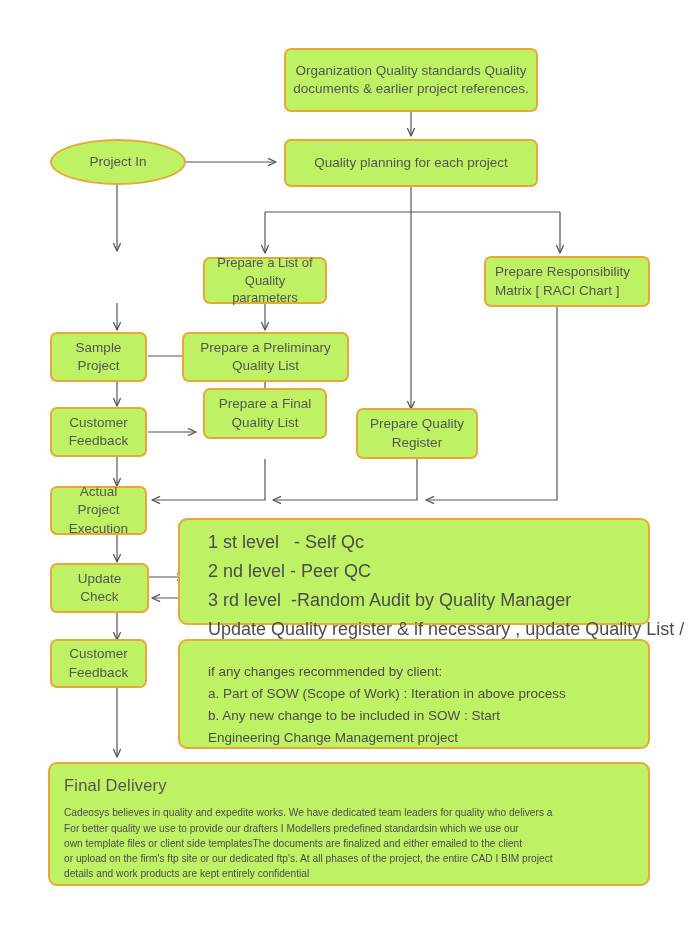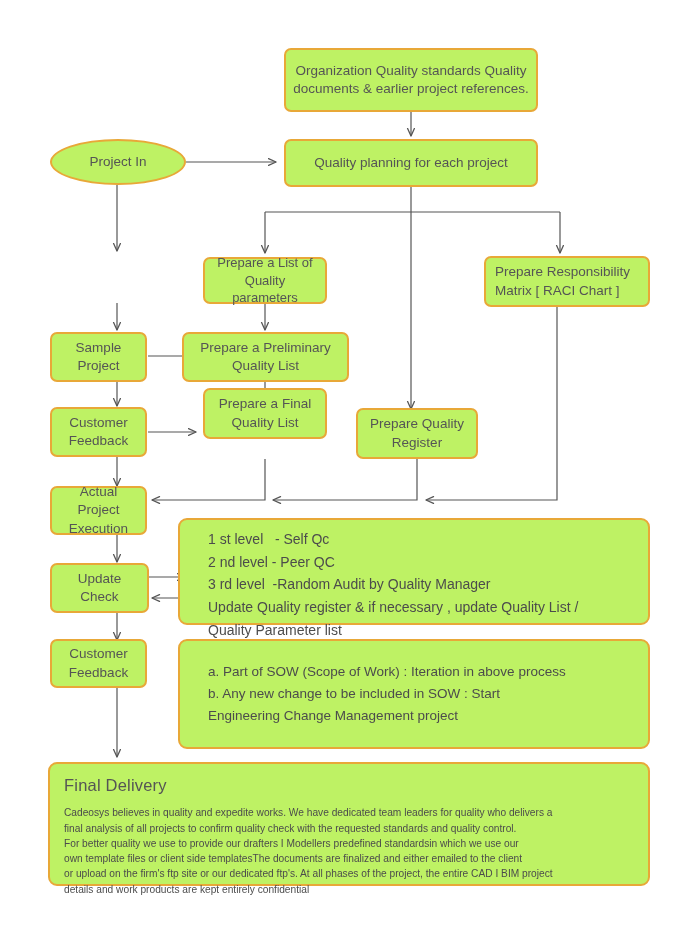--- a/index.html
+++ b/index.html
@@ -48,21 +48,21 @@
     display: block;
     text-align: left;
     padding: 10px 14px;
     border-radius: 9px;
   }
   .node.textblock .line {
     white-space: pre;
     color: #4c4c4c;
   }
   .qc-box .line {
-    font-size: 14px;
+    font-size: 18px;
     line-height: 1.62;
   }
   .fb-box .line {
     font-size: 13.5px;
     line-height: 1.62;
   }
   .final-box {
     padding: 14px 18px;
   }
   .final-title {
@@ -181,30 +181,30 @@
 
   <div class="node textblock qc-box" style="left:178px;top:518px;width:472px;height:107px;padding-left:28px;padding-top:8px;">
     <div class="line">1 st level   - Self Qc</div>
     <div class="line">2 nd level - Peer QC</div>
     <div class="line">3 rd level  -Random Audit by Quality Manager</div>
     <div class="line">Update Quality register &amp; if necessary , update Quality List /</div>
     <div class="line">Quality Parameter list</div>
   </div>
 
   <div class="node textblock fb-box" style="left:178px;top:639px;width:472px;height:110px;padding-left:28px;padding-top:20px;">
+    <div class="line">if any changes recommended by client:</div>
     <div class="line">a. Part of SOW (Scope of Work) : Iteration in above process</div>
     <div class="line">b. Any new change to be included in SOW : Start</div>
     <div class="line">Engineering Change Management project</div>
   </div>
 
   <div class="node textblock final-box" style="left:48px;top:762px;width:602px;height:124px;">
     <div class="final-title">Final Delivery</div>
     <div class="final-body">
       <div class="line">Cadeosys believes in quality and expedite works. We have dedicated team leaders for quality who delivers a</div>
-      <div class="line">final analysis of all projects to confirm quality check with the requested standards and quality control.</div>
       <div class="line">For better quality we use to provide our drafters I Modellers predefined standardsin which we use our</div>
       <div class="line">own template files or client side templatesThe documents are finalized and either emailed to the client</div>
       <div class="line">or upload on the firm's ftp site or our dedicated ftp's. At all phases of the project, the entire CAD I BIM project</div>
       <div class="line">details and work products are kept entirely confidential</div>
     </div>
   </div>
 
 </div>
 
 </body></html>

